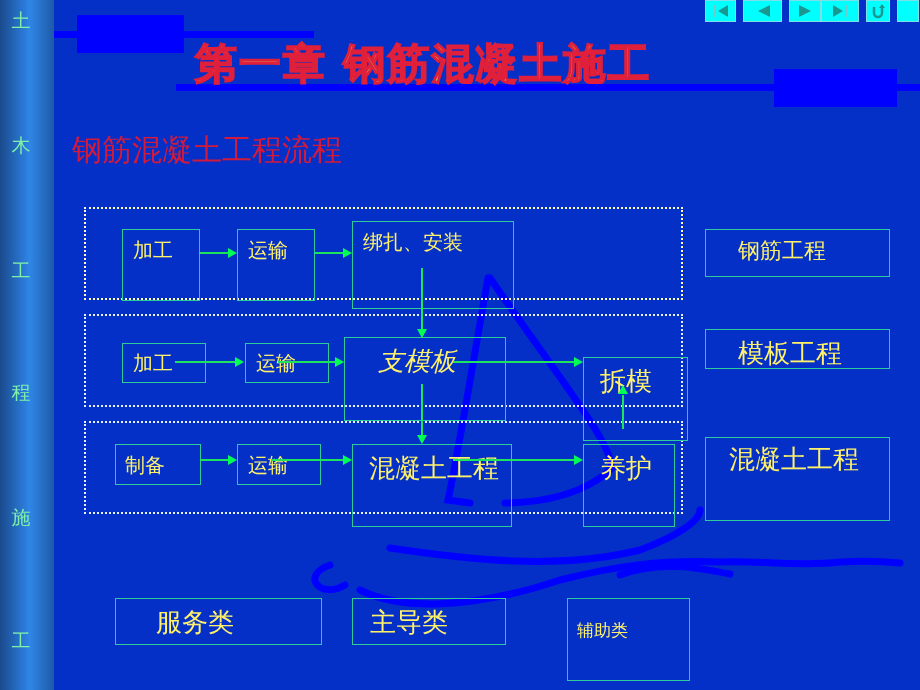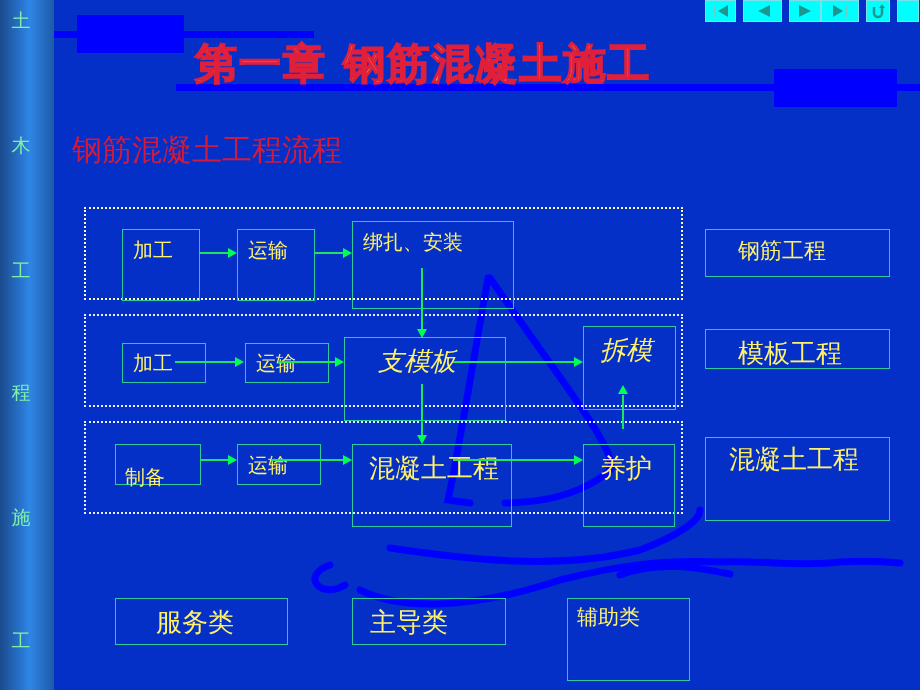--- a/index.html
+++ b/index.html
@@ -132,51 +132,51 @@
 
 <div class="box" style="left:122px; top:343px; width:84px; height:40px;">
   <span style="left:10px; top:6px; font-size:20px;">加工</span>
 </div>
 <div class="box" style="left:245px; top:343px; width:84px; height:40px;">
   <span style="left:10px; top:6px; font-size:20px;">运输</span>
 </div>
 <div class="box" style="left:344px; top:337px; width:162px; height:84px;font-style:italic;">
   <span style="left:33px; top:6px; font-size:26px;">支模板</span>
 </div>
-<div class="box" style="left:583px; top:326px; width:93px; height:84px;font-style:italic;">
+<div class="box" style="left:583px; top:357px; width:105px; height:84px;">
   <span style="left:16px; top:6px; font-size:26px;">拆模</span>
 </div>
 <div class="box" style="left:705px; top:329px; width:185px; height:40px;">
   <span style="left:32px; top:6px; font-size:26px;">模板工程</span>
 </div>
 
 <div class="box" style="left:115px; top:444px; width:86px; height:41px;">
-  <span style="left:9px; top:7px; font-size:20px;margin-top:12px;">制备</span>
+  <span style="left:9px; top:7px; font-size:20px;">制备</span>
 </div>
 <div class="box" style="left:237px; top:444px; width:84px; height:41px;">
   <span style="left:10px; top:7px; font-size:20px;">运输</span>
 </div>
 <div class="box" style="left:352px; top:444px; width:160px; height:83px;">
   <span style="left:16px; top:6px; font-size:26px;">混凝土工程</span>
 </div>
 <div class="box" style="left:583px; top:444px; width:92px; height:83px;">
   <span style="left:16px; top:6px; font-size:26px;">养护</span>
 </div>
 <div class="box" style="left:705px; top:437px; width:185px; height:84px;">
   <span style="left:16px; top:4px; font-size:26px;margin-left:7px;">混凝土工程</span>
 </div>
 
-<div class="box" style="left:115px; top:598px; width:173px; height:47px;">
+<div class="box" style="left:115px; top:598px; width:207px; height:47px;">
   <span style="left:40px; top:6px; font-size:26px;">服务类</span>
 </div>
 <div class="box" style="left:352px; top:598px; width:154px; height:47px;">
   <span style="left:17px; top:6px; font-size:26px;">主导类</span>
 </div>
 <div class="box" style="left:567px; top:598px; width:123px; height:83px;">
-  <span style="left:9px; top:4px; font-size:21px;">辅助类</span>
+  <span style="left:9px; top:20px; font-size:17px;">辅助类</span>
 </div>
 
 <div class="line" style="left:200px; top:252px; width:30px; height:1.5px;"></div>
 <div class="arr-r" style="left:228px; top:248px;"></div>
 <div class="line" style="left:315px; top:252px; width:30px; height:1.5px;"></div>
 <div class="arr-r" style="left:343px; top:248px;"></div>
 
 <div class="line" style="left:421px; top:268px; width:1.5px; height:62px;"></div>
 <div class="arr-d" style="left:417px; top:329px;"></div>
 

